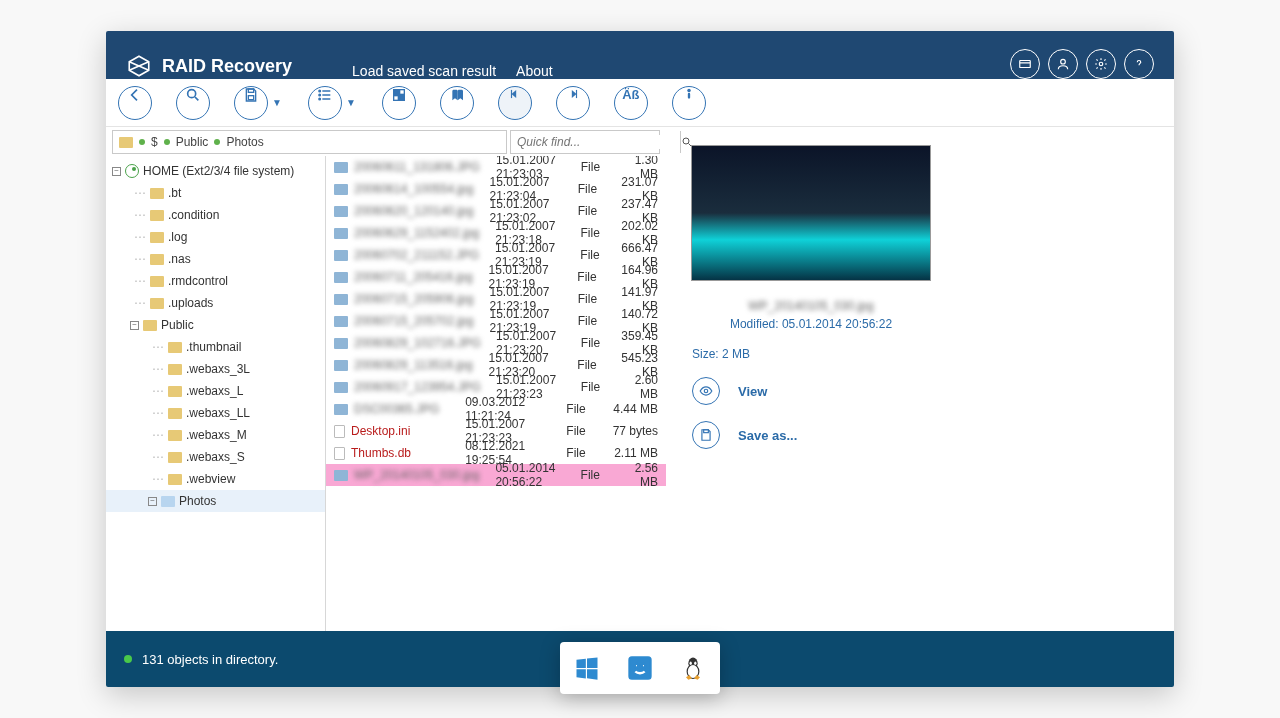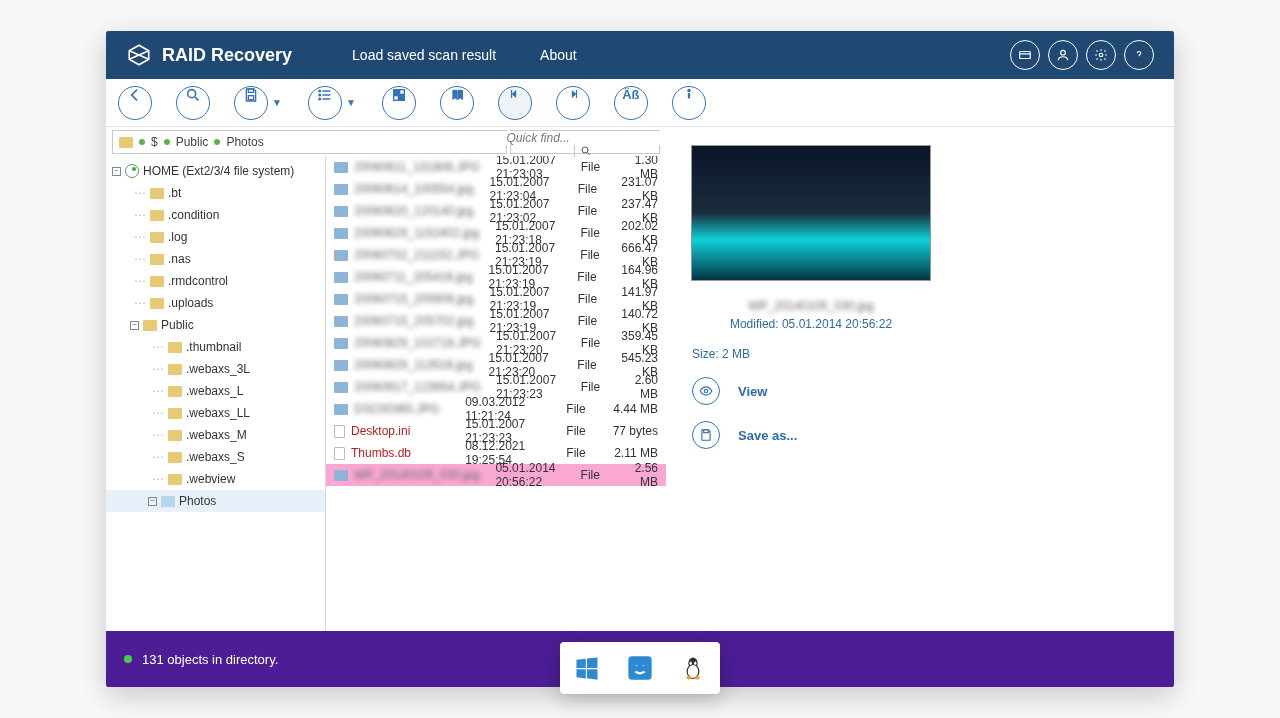--- a/index.html
+++ b/index.html
@@ -2,25 +2,25 @@
 <html><head>
 <meta charset="utf-8">
 <style>
 * { margin: 0; padding: 0; box-sizing: border-box; font-family: "Segoe UI", Tahoma, sans-serif; }
 body { background: #f8f8f8; display: flex; align-items: center; justify-content: center; height: 718px; width: 1280px; }
 .window { width: 1068px; height: 656px; background: #fff; box-shadow: 0 8px 30px rgba(0,0,0,0.2); border-radius: 2px; display: flex; flex-direction: column; overflow: hidden; }
 .titlebar { height: 28px; background: #fff; display: flex; align-items: center; padding: 0 8px; font-size: 12px; color: #333; border-bottom: 1px solid #e8e8e8; }
 .titlebar .app-icon { width: 16px; height: 16px; background: #1f4770; margin-right: 8px; border-radius: 2px; }
 .titlebar .title { flex: 1; }
 .titlebar .winbtn { width: 36px; height: 24px; display: flex; align-items: center; justify-content: center; color: #555; font-size: 14px; cursor: pointer; }
-.banner { height: 48px; background: #1f4872; display: flex; align-items: center; padding: 0 20px; color: #fff; }
+.banner { height: 48px; background: #1f4872; display: flex; align-items: flex-end; padding: 0 20px; color: #fff; }
 .banner .logo { display: flex; align-items: center; gap: 10px; margin-right: 60px; }
 .banner .logo svg { width: 26px; height: 26px; }
 .banner .brand { font-size: 18px; font-weight: 600; }
-.banner .menu { display: flex; gap: 44px; font-size: 14px; }
+.banner .menu { display: flex; gap: 20px; font-size: 14px; }
 .banner .menu span { cursor: pointer; }
 .banner .right-icons { margin-left: auto; display: flex; gap: 8px; }
 .banner .right-icons .circ { width: 30px; height: 30px; border: 1.5px solid #fff; border-radius: 50%; display: flex; align-items: center; justify-content: center; cursor: pointer; }
 .toolbar { height: 48px; background: #fff; display: flex; align-items: center; padding: 0 12px; gap: 6px; border-bottom: 1px solid #e4e4e4; }
 .tbtn { width: 34px; height: 34px; border: 1.5px solid #3474b4; border-radius: 50%; display: flex; align-items: flex-start; justify-content: center; cursor: pointer; color: #3474b4; background: #fff; }
 .tcaret { color: #3474b4; font-size: 10px; margin-left: -2px; margin-right: 6px; }
 .content { flex: 1; display: flex; }
 .left { display: flex; flex-direction: column; width: 560px; }
 .breadcrumb { height: 24px; border: 1px solid #c9c9c9; margin: 3px 3px 2px 6px; display: flex; align-items: center; font-size: 12px; color: #444; padding: 0 6px; gap: 6px; }
 .breadcrumb .dot { width: 6px; height: 6px; border-radius: 50%; background: #5fb14b; }
@@ -42,33 +42,33 @@
 .col-type { width: 48px; }
 .col-size { width: 80px; text-align: right; }
 .flist { flex: 1; overflow-y: scroll; font-size: 12px; color: #333; }
 .frow { height: 22px; display: flex; align-items: center; cursor: pointer; }
 .frow.selected { background: #f9a8d4; }
 .frow .col-name { display: flex; align-items: center; gap: 6px; }
 .ficon { width: 14px; height: 11px; background: #8fb5d6; border-radius: 1px; flex-shrink: 0; }
 .ficon.file { background: #fff; border: 1px solid #bbb; width: 11px; height: 13px; }
 .frow .nm { filter: blur(2.5px); color: #666; }
 .frow .nm.clear { filter:none; color:#b91c1c; }
-.quickfind { height: 24px; width: 150px; border: 1px solid #c9c9c9; margin: 3px 6px 2px 0; display: flex; align-items: center; flex-direction: column; }
+.quickfind { height: 24px; width: 150px; border: 1px solid #c9c9c9; margin: 3px 6px 2px 0; display: flex; align-items: center; }
 .quickfind input { flex:1; border: none; outline: none; font-style: italic; font-size: 12px; padding: 0 6px; color: #888; }
 .quickfind .srch { width: 22px; height: 100%; border-left: 1px solid #c9c9c9; display:flex; align-items:center; justify-content:center; cursor:pointer; }
 .toprow { display: flex; }
 .right { width: 290px; padding: 12px 18px; display: flex; flex-direction: column; align-items: center; }
 .preview { width: 240px; height: 136px; border: 1px solid #999; background: linear-gradient(180deg, #0b1428 0%, #1a2d3d 50%, #0fd1d8 70%, #053345 100%); margin-top: 6px; }
 .meta { margin-top: 18px; font-size: 12px; color: #2b6ba8; text-align: center; }
 .meta .fname { filter: blur(2.5px); color:#666; margin-bottom:4px; }
 .side-txt { font-size: 12px; color: #2b6ba8; align-self: flex-start; margin-left: 8px; margin-top: 16px; }
 .side-act { display: flex; align-items: center; gap: 18px; align-self: flex-start; margin-left: 8px; margin-top: 16px; cursor: pointer; }
 .side-act .circ2 { width: 28px; height: 28px; border: 1.5px solid #3474b4; border-radius: 50%; display:flex; align-items:center; justify-content:center; color:#3474b4; }
 .side-act span { color: #2b6ba8; font-weight: 600; font-size: 13px; }
-.status { height: 56px; background: #4c1d95; color: #fff; display: flex; align-items: center; padding: 0 18px; font-size: 13px; gap: 10px; }
+.status { height: 56px; background: #0c4a6e; color: #fff; display: flex; align-items: center; padding: 0 18px; font-size: 13px; gap: 10px; }
 .status .dot { width: 8px; height: 8px; background: #4ac94a; border-radius: 50%; }
 .os-bar { position: absolute; bottom: 24px; left: 50%; transform: translateX(-50%); width: 160px; height: 52px; background: #fff; box-shadow: 0 4px 20px rgba(0,0,0,0.25); border-radius: 4px; display: flex; align-items: center; justify-content: space-around; }
 .os-bar svg { width: 28px; height: 28px; }
 </style>
 </head>
 <body>
 
 <div class="window">
 
   <div class="banner">

